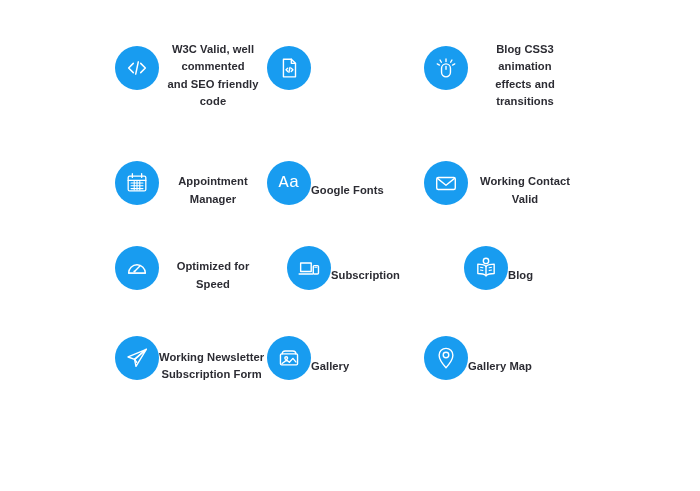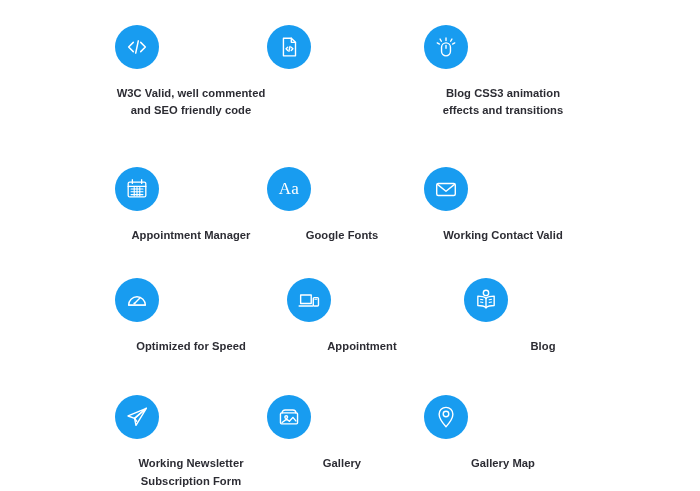--- a/index.html
+++ b/index.html
@@ -29,21 +29,22 @@
   }
 
   .feature-row.r1 { padding-top: 25px; }
   .feature-row.r2 { padding-top: 47px; }
   .feature-row.r3 { padding-top: 34px; gap: 20px; }
   .feature-row.r4 { padding-top: 40px; }
 
   .feature-cell {
     flex: 0 0 auto;
     display: flex;
-    flex-direction: column;
+    flex-direction: row;
+    align-items: center;
     box-sizing: border-box;
   }
 
   
   .feature-cell.c1 { width: 267px; padding-left: 115px; }
   .feature-cell.c2 { width: 157px; }
   .feature-cell.c3 { width: 276px; padding-right: 118px; }
 
   .icon-circle {
     width: 44px;
@@ -58,21 +59,21 @@
 
   .icon-circle svg {
     display: block;
     width: 26px;
     height: 26px;
     overflow: visible;
   }
 
   .icon-circle .glyph-text {
     color: #ffffff;
-    font-family: Liberation Serif, serif;
+    font-family: Liberation Mono, monospace;
     font-size: 17px;
     font-weight: 400;
     letter-spacing: 0.3px;
     line-height: 1;
   }
 
   .feature-label {
     margin-top: 16px;
     color: #2C2C33;
     font-family: "Liberation Sans", sans-serif;
@@ -191,21 +192,21 @@
 
     <div class="feature-cell c2">
       <div class="icon-circle">
         <svg viewBox="0 0 28 28" fill="none" stroke="#ffffff" stroke-width="1.5" stroke-linecap="round" stroke-linejoin="round">
           <path d="M5 8.6h11.4v9.2H5z"></path>
           <line x1="3.4" y1="20.4" x2="18" y2="20.4"></line>
           <rect x="18.6" y="11.4" width="5.6" height="9" rx="1.1"></rect>
           <line x1="20.3" y1="13.2" x2="22.5" y2="13.2" stroke-width="1.1"></line>
         </svg>
       </div>
-      <div class="feature-label">Appointment</div>
+      <div class="feature-label">Subscription</div>
     </div>
 
     <div class="feature-cell c3">
       <div class="icon-circle">
         <svg viewBox="0 0 28 28" fill="none" stroke="#ffffff" stroke-width="1.5" stroke-linecap="round" stroke-linejoin="round">
           <circle cx="14" cy="6.4" r="2.9"></circle>
           <path d="M14 12.1v10.3"></path>
           <path d="M14 12.1C12 10.5 8.6 9.8 5.2 9.8v10.1c3.4 0 6.8.7 8.8 2.3"></path>
           <path d="M14 12.1c2-1.6 5.4-2.3 8.8-2.3v10.1c-3.4 0-6.8.7-8.8 2.3"></path>
           <path d="M8 13.2c.9.1 1.8.3 2.6.6" stroke-width="1.1"></path>

